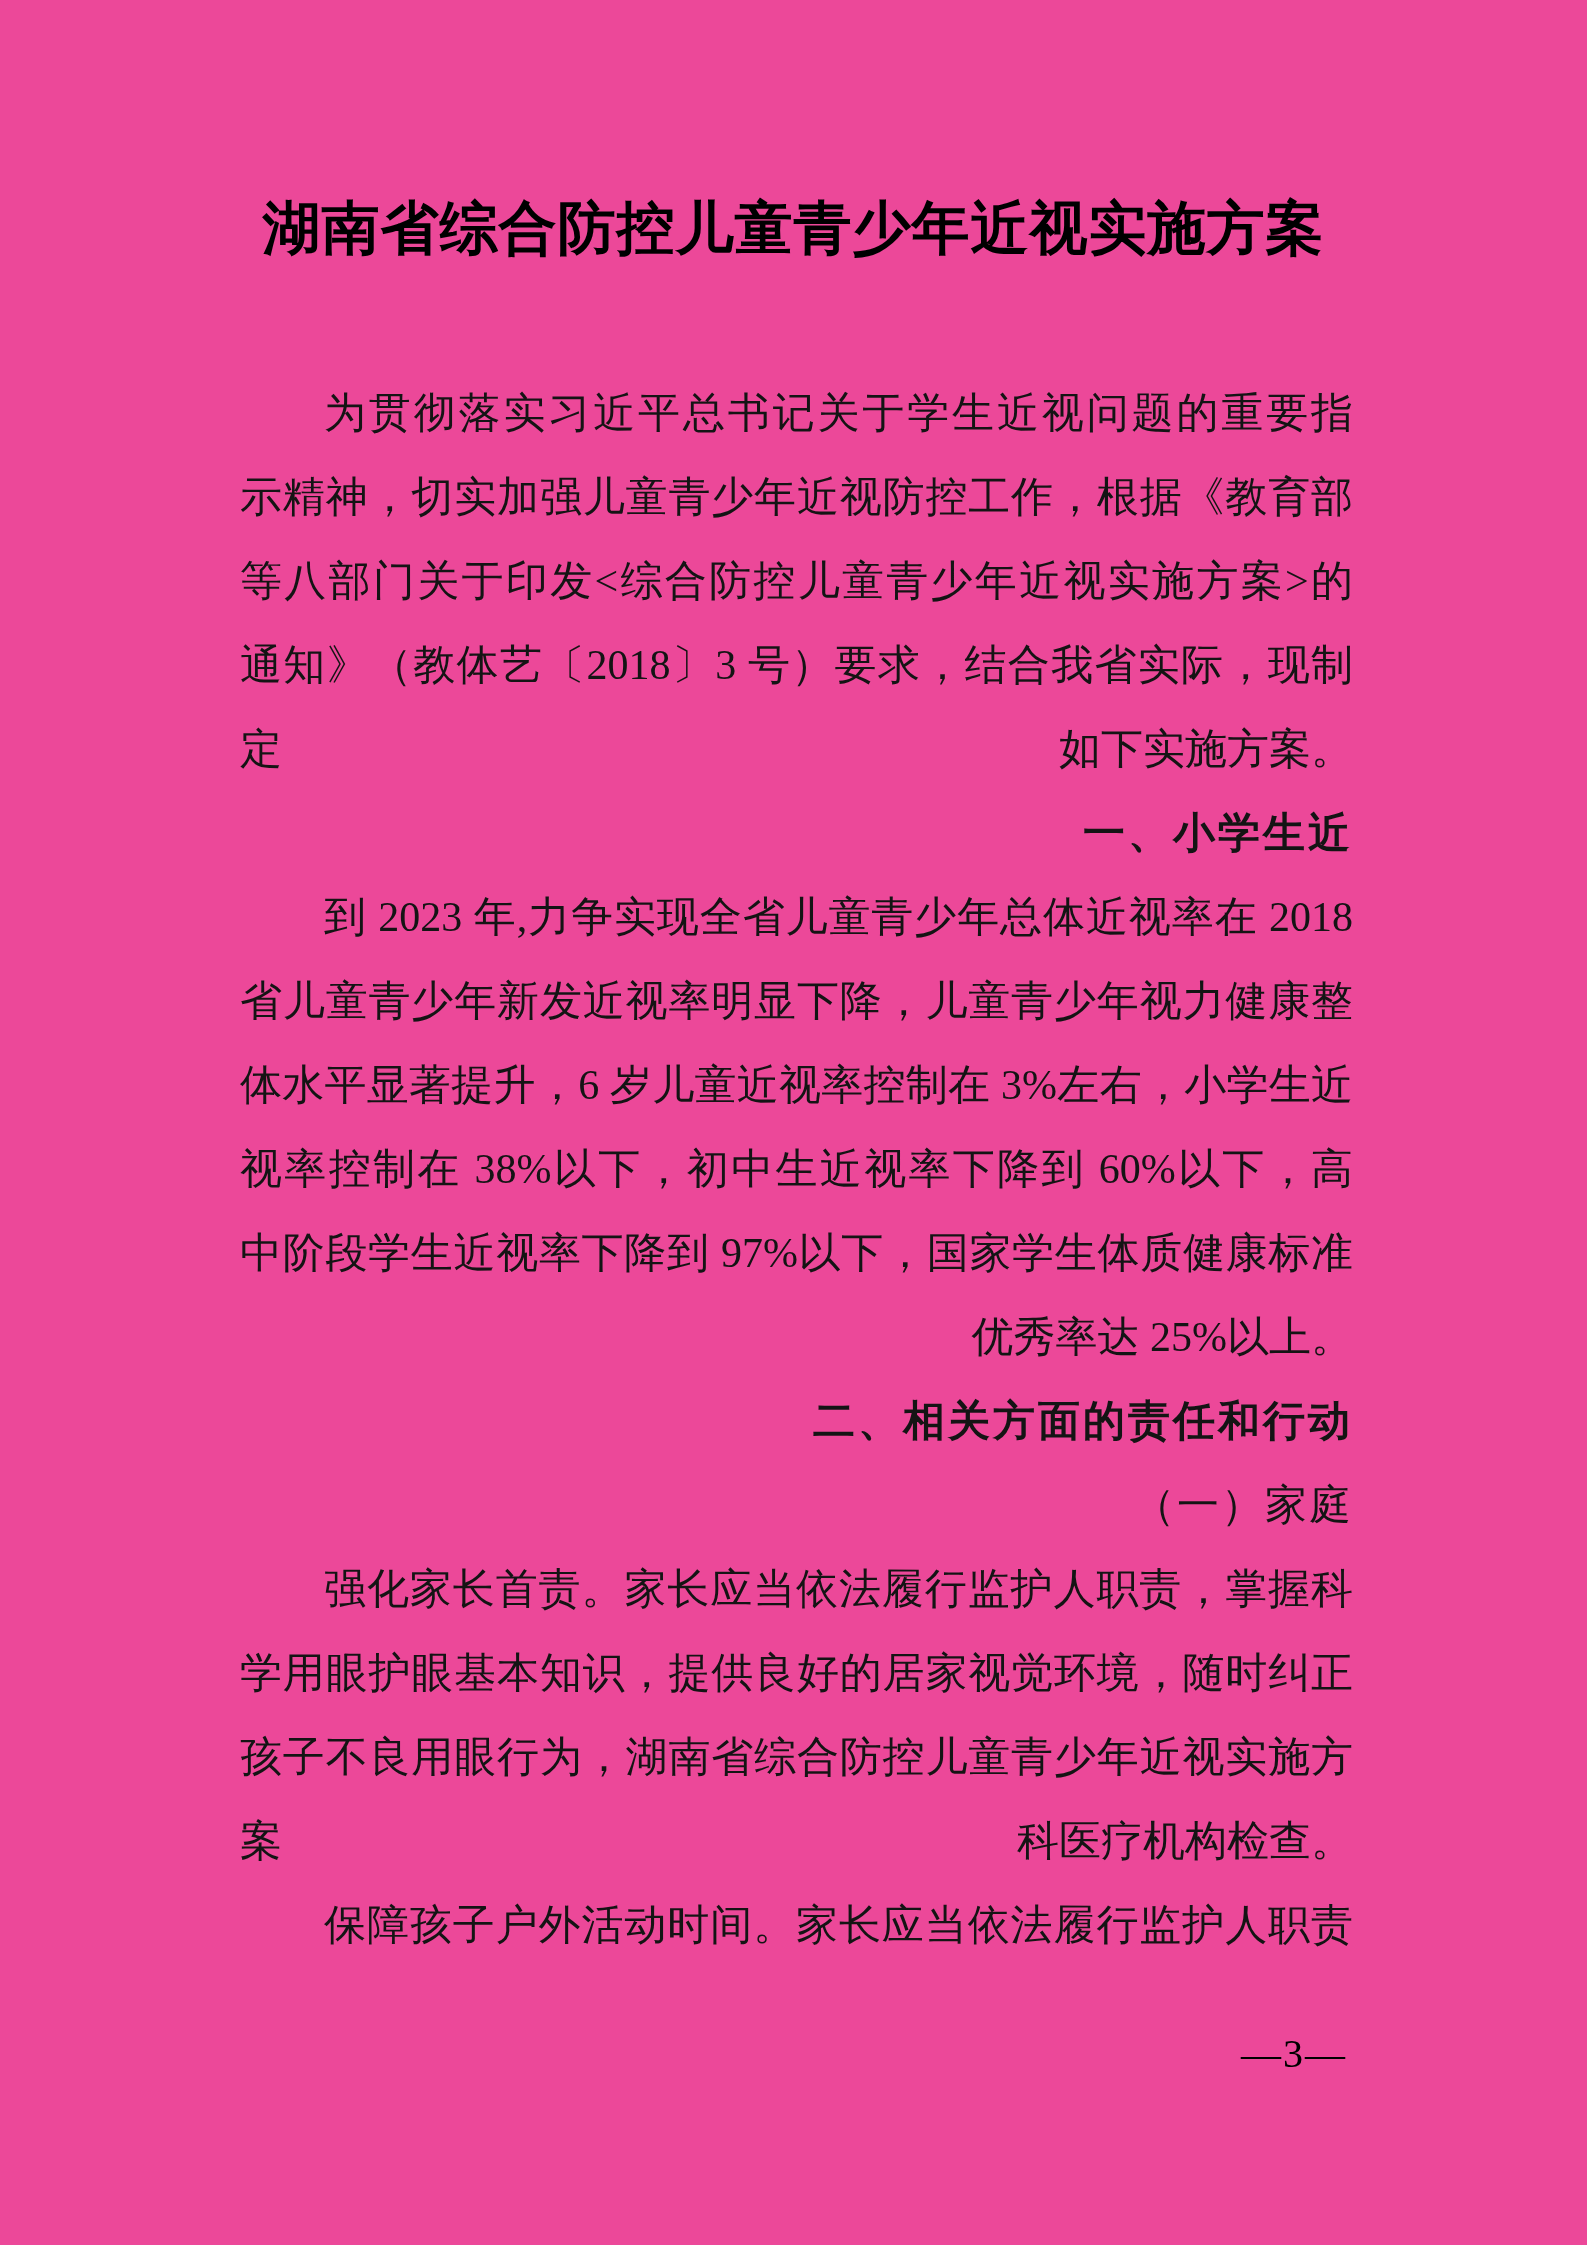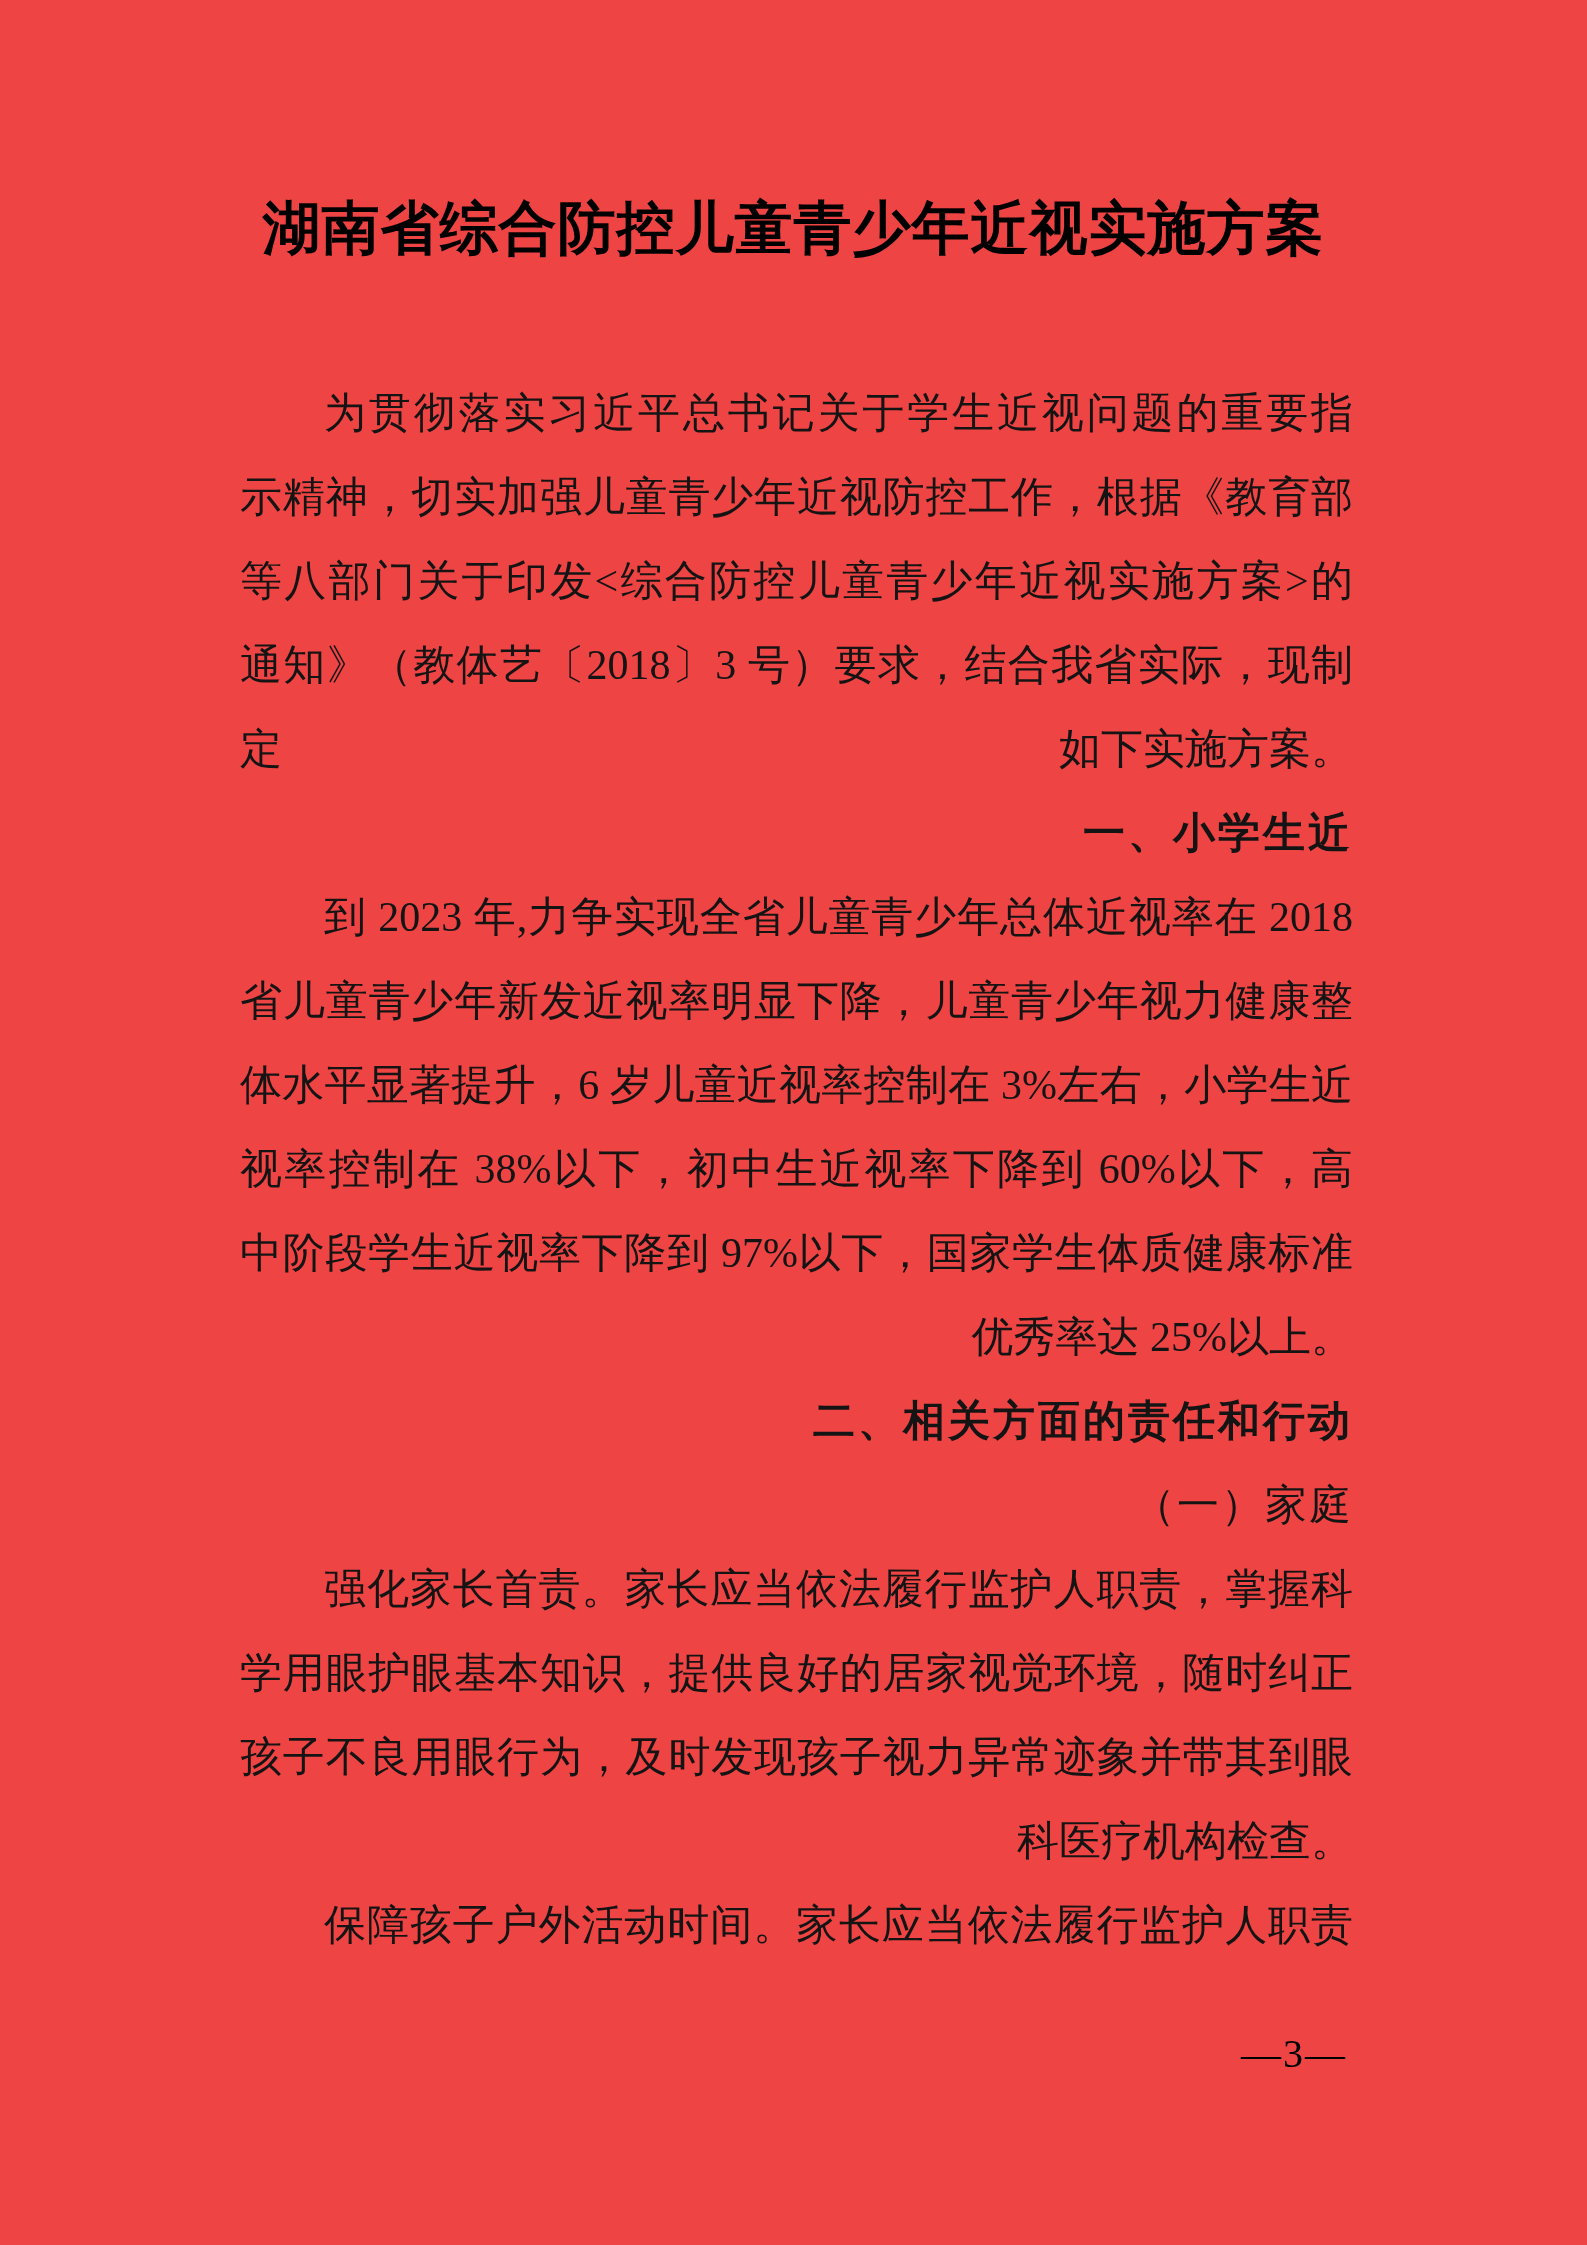--- a/index.html
+++ b/index.html
@@ -4,21 +4,21 @@
 <style>
   html, body {
     margin: 0;
     padding: 0;
     background: #ffffff;
   }
   .page {
     position: relative;
     width: 1587px;
     height: 2245px;
-    background: #ef4444;
+    background: #ec4899;
     color: #141414;
     font-family: "Liberation Serif", "DejaVu Serif", serif;
     overflow: hidden;
   }
   .title {
     position: absolute;
     top: 190px;
     left: 0;
     width: 100%;
     margin: 0;
@@ -88,20 +88,20 @@
     <div class="line j ind">到 2023 年,力争实现全省儿童青少年总体近视率在 2018</div>
     <div class="line j">省儿童青少年新发近视率明显下降，儿童青少年视力健康整</div>
     <div class="line j">体水平显著提升，6 岁儿童近视率控制在 3%左右，小学生近</div>
     <div class="line j">视率控制在 38%以下，初中生近视率下降到 60%以下，高</div>
     <div class="line j">中阶段学生近视率下降到 97%以下，国家学生体质健康标准</div>
     <div class="line">优秀率达 25%以上。</div>
     <div class="line hei ind">二、相关方面的责任和行动</div>
     <div class="line kai ind">（一）家庭</div>
     <div class="line j ind">强化家长首责。家长应当依法履行监护人职责，掌握科</div>
     <div class="line j">学用眼护眼基本知识，提供良好的居家视觉环境，随时纠正</div>
-    <div class="line j">孩子不良用眼行为，及时发现孩子视力异常迹象并带其到眼</div>
+    <div class="line j">孩子不良用眼行为，湖南省综合防控儿童青少年近视实施方案</div>
     <div class="line">科医疗机构检查。</div>
     <div class="line j ind">保障孩子户外活动时间。家长应当依法履行监护人职责</div>
   </div>
 
   <div class="page-number">—3—</div>
 
 </div>
 
 </body></html>

